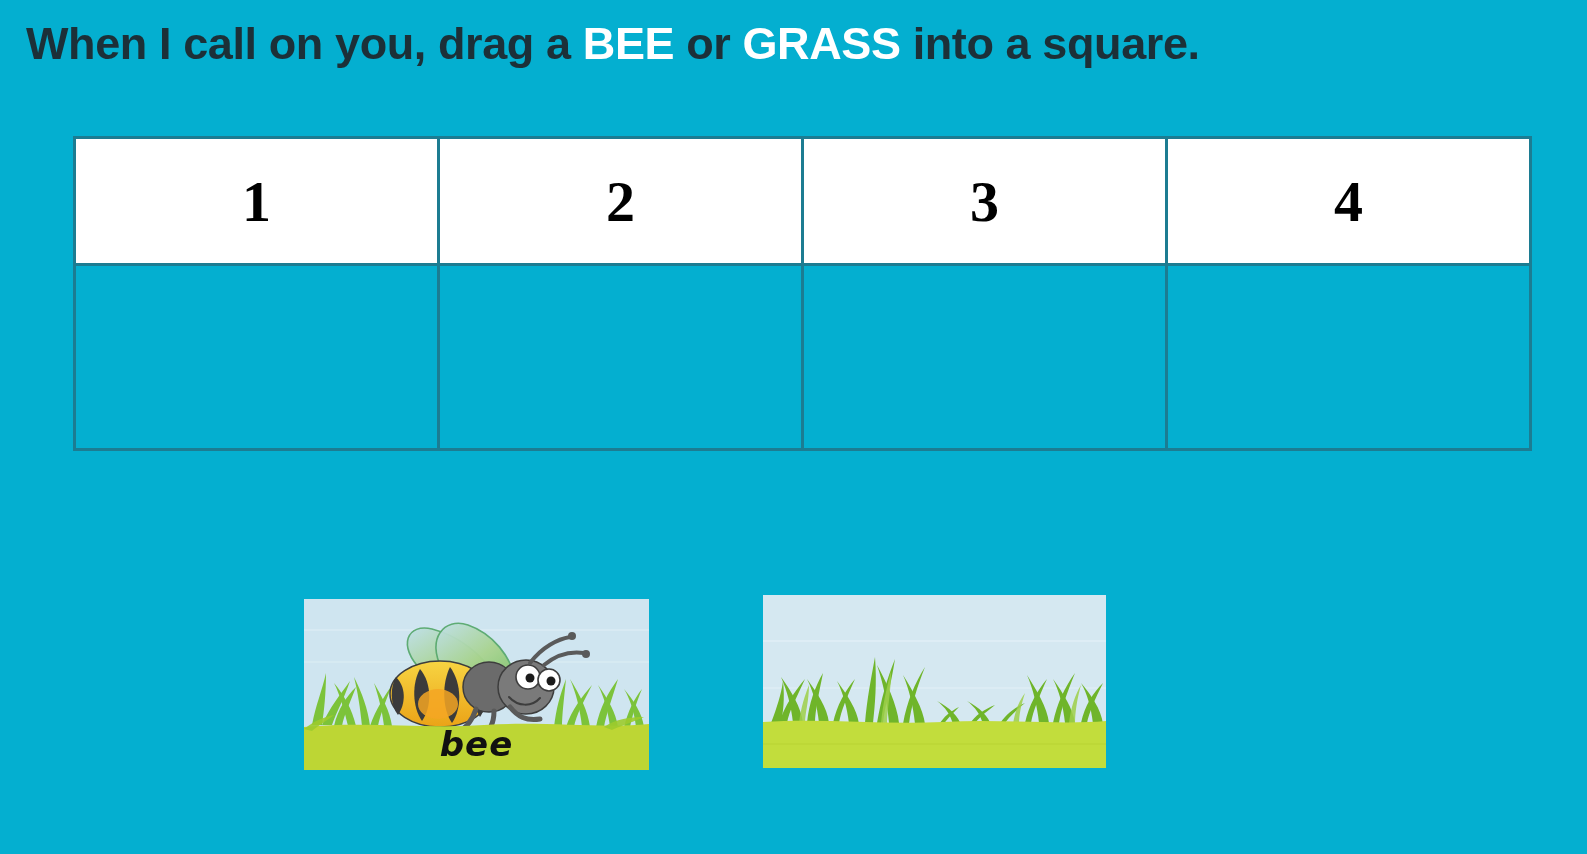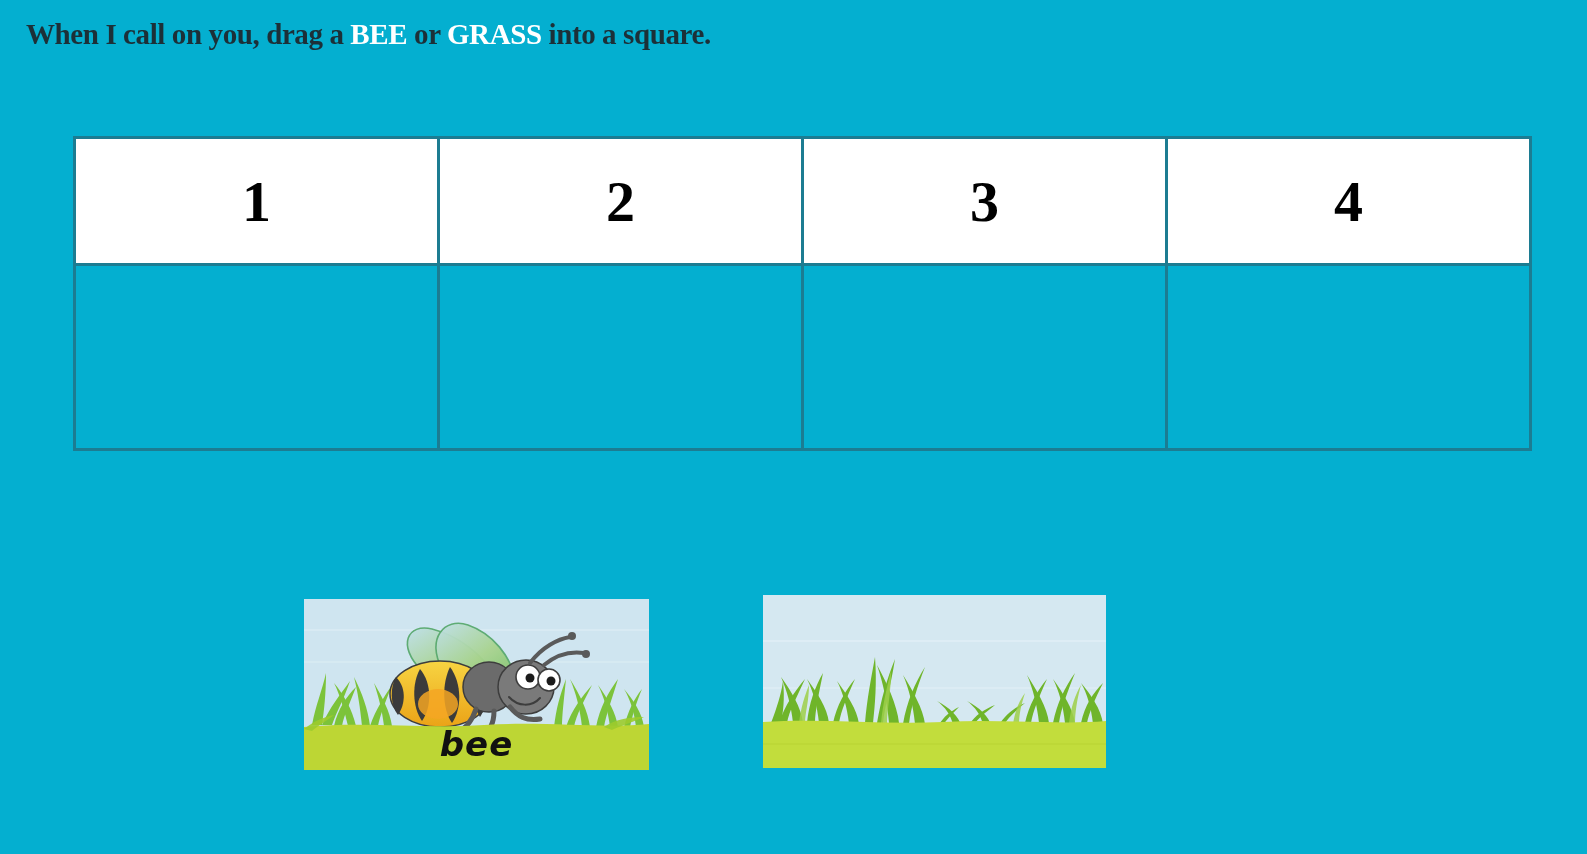--- a/index.html
+++ b/index.html
@@ -13,23 +13,23 @@
     font-family: "Liberation Serif", serif;
     overflow: hidden;
     position: relative;
   }
 
   
   #title {
     position: absolute;
     left: 26px;
     top: 18px;
-    font-family: Liberation Serif, serif;
+    font-family: Liberation Sans, sans-serif;
     font-weight: bold;
-    font-size: 29px;
+    font-size: 45px;
     letter-spacing: -0.4px;
     color: #1c3038;
     white-space: nowrap;
     line-height: 1.15;
   }
   #title .hl {
     color: #ffffff;
   }
 
   

